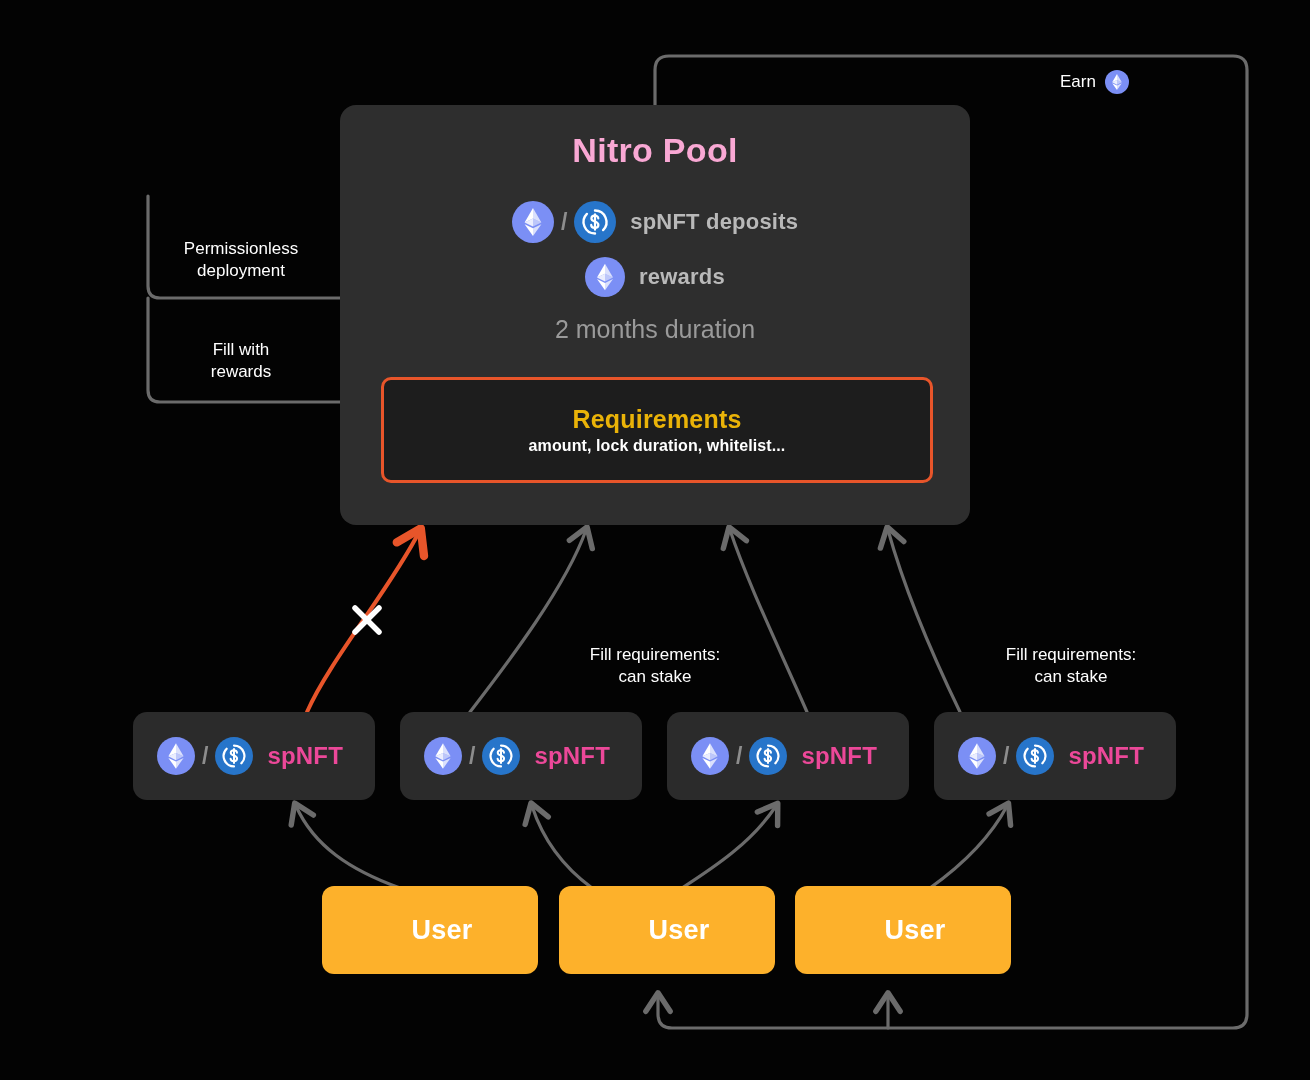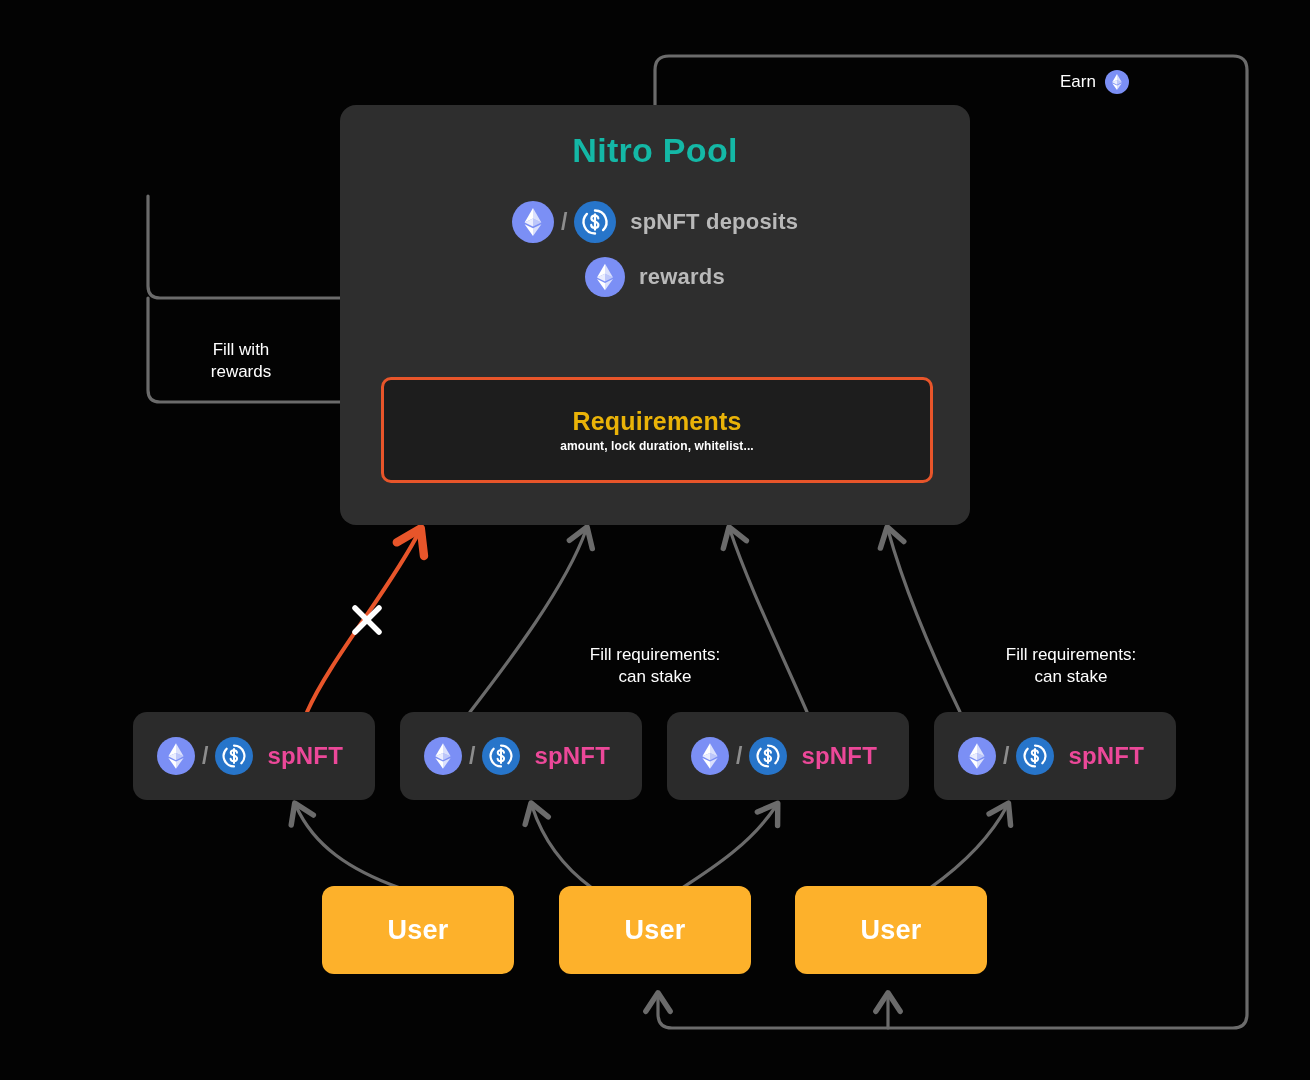--- a/index.html
+++ b/index.html
@@ -21,21 +21,21 @@
     color:#ffffff;font-size:26px;font-weight:700;letter-spacing:.2px;
   }
 
   
   .nitro{
     position:absolute;left:340px;top:105px;width:630px;height:420px;
     background:#2e2e2e;border-radius:16px;
   }
   .nitro-title{
     position:absolute;left:0;right:0;top:26px;text-align:center;
-    color:#14b8a6;font-size:34px;font-weight:700;letter-spacing:.3px;
+    color:#f9a8d4;font-size:34px;font-weight:700;letter-spacing:.3px;
   }
   .row-deposits{
     position:absolute;left:0;right:0;top:96px;
     display:flex;align-items:center;justify-content:center;gap:0px;
   }
   .row-rewards{
     position:absolute;left:0;right:0;top:152px;
     display:flex;align-items:center;justify-content:center;
   }
   .row-duration{
@@ -51,34 +51,34 @@
   .tok{display:inline-block;border-radius:50%;flex:0 0 auto;position:relative;}
   .tok svg{display:block;}
 
   
   .reqs{
     position:absolute;left:41px;top:272px;width:546px;height:100px;
     background:#1d1d1d;border:3px solid #e8552a;border-radius:10px;
     display:flex;flex-direction:column;align-items:center;justify-content:center;
   }
   .reqs-title{color:#eab308;font-size:25px;font-weight:700;letter-spacing:.2px;}
-  .reqs-sub{color:#fff;font-size:12px;font-weight:700;margin-top:3px;letter-spacing:.1px;}
+  .reqs-sub{color:#fff;font-size:16px;font-weight:700;margin-top:3px;letter-spacing:.1px;}
 
   
   .spnft{
     position:absolute;height:88px;background:#2b2b2b;border-radius:14px;
     display:flex;align-items:center;
   }
   .spnft-inner{display:flex;align-items:center;padding-left:24px;}
   .spnft-label{color:#ec4899;font-size:24px;font-weight:700;margin-left:14px;letter-spacing:.2px;}
 
   
   .userbox{
     position:absolute;height:88px;background:#fdb12b;border-radius:12px;
-    display:flex;align-items:center;justify-content:center;
+    display:flex;align-items:center;justify-content:center;padding-left:24px;
   }
   .user-label{color:#fff;font-size:27px;font-weight:600;letter-spacing:.3px;}
 
   
   .cap{
     position:absolute;color:#fff;font-size:17px;font-weight:500;line-height:1.32;
     text-align:center;white-space:pre-line;
   }
   .cap-earn{
     position:absolute;display:flex;align-items:center;gap:9px;
@@ -128,20 +128,22 @@
 
     <g fill="none" stroke="#6b6b6b" stroke-width="3.2" stroke-linecap="round">
       <path d="M400,888 C350,870 314,846 296,806" marker-end="url(#ah-gray)"></path>
       <path d="M592,888 C562,866 543,840 532,806" marker-end="url(#ah-gray)"></path>
       <path d="M682,888 C716,866 752,842 776,806" marker-end="url(#ah-gray)"></path>
       <path d="M930,888 C958,868 988,842 1007,806" marker-end="url(#ah-gray)"></path>
     </g>
   </svg>
 
 
+  <div class="cap" style="left:175px;top:238px;width:132px;">Permissionless
+deployment</div>
 
   <div class="cap" style="left:175px;top:339px;width:132px;">Fill with
 rewards</div>
 
   <div class="nitro">
     <div class="nitro-title">Nitro Pool</div>
 
     <div class="row-deposits">
       <span class="tok">
         <svg width="42" height="42" viewBox="0 0 42 42">
@@ -177,20 +179,21 @@
           <path d="M21 7 L12.6 21.4 L21 17.6 Z" fill="#ffffff"></path>
           <path d="M21 27.2 L21 35 L29.4 23.2 Z" fill="#ffffff" opacity="0.72"></path>
           <path d="M21 35 L21 27.2 L12.6 23.2 Z" fill="#ffffff"></path>
           <path d="M21 25.6 L29.4 21.4 L21 17.6 Z" fill="#ffffff" opacity="0.5"></path>
           <path d="M12.6 21.4 L21 25.6 L21 17.6 Z" fill="#ffffff" opacity="0.85"></path>
         </svg>
       </span>
       <span class="pair-text">rewards</span>
     </div>
 
+    <div class="row-duration">2 months duration</div>
 
     <div class="reqs">
       <div class="reqs-title">Requirements</div>
       <div class="reqs-sub">amount, lock duration, whitelist...</div>
     </div>
   </div>
 
   <div class="cap-earn" style="left:1060px;top:70px;">
     <span>Earn</span>
     <span class="tok">

